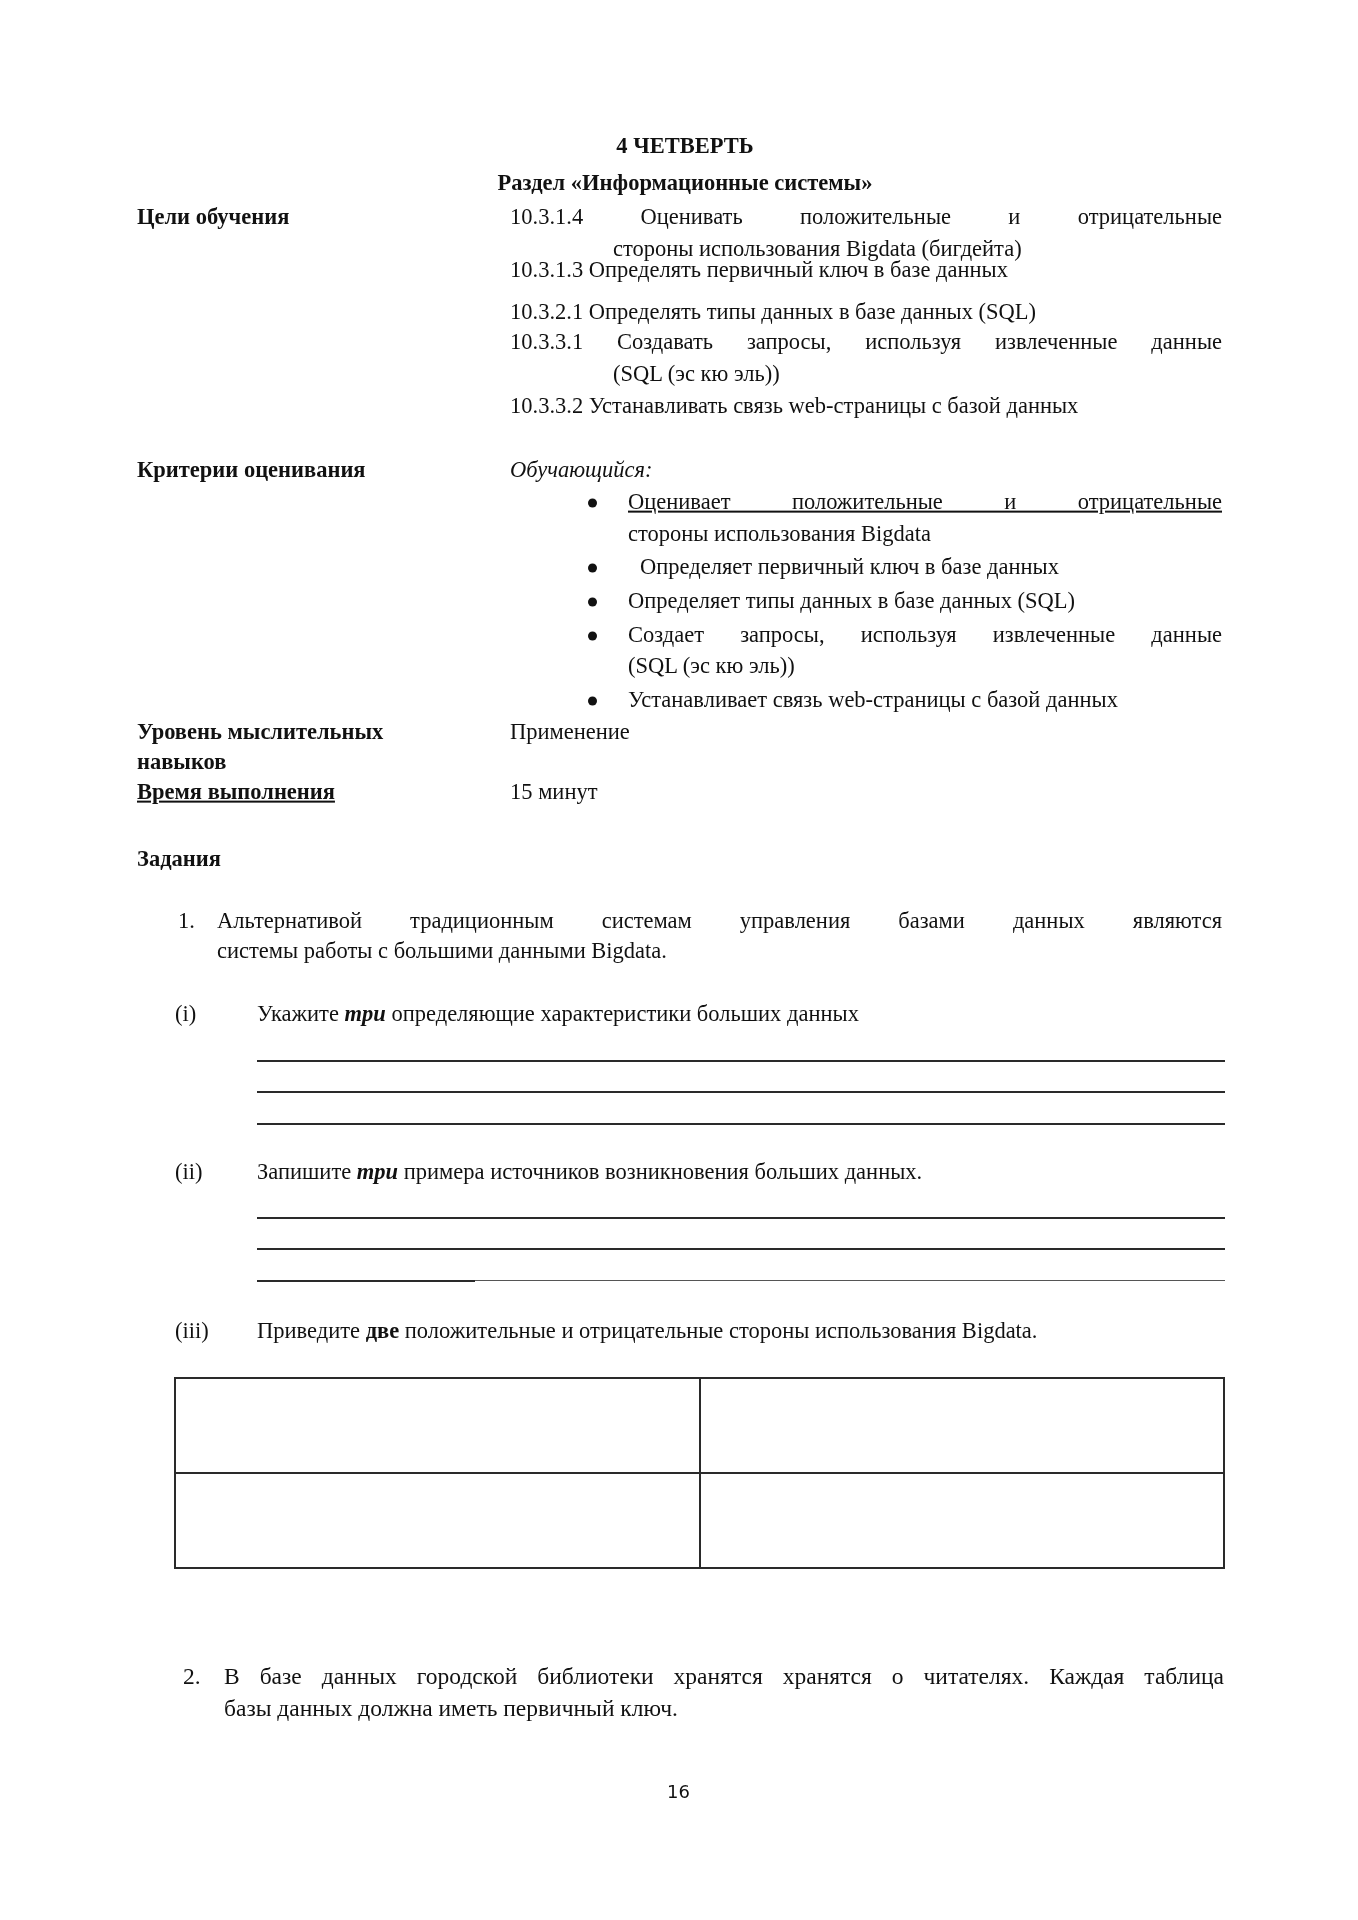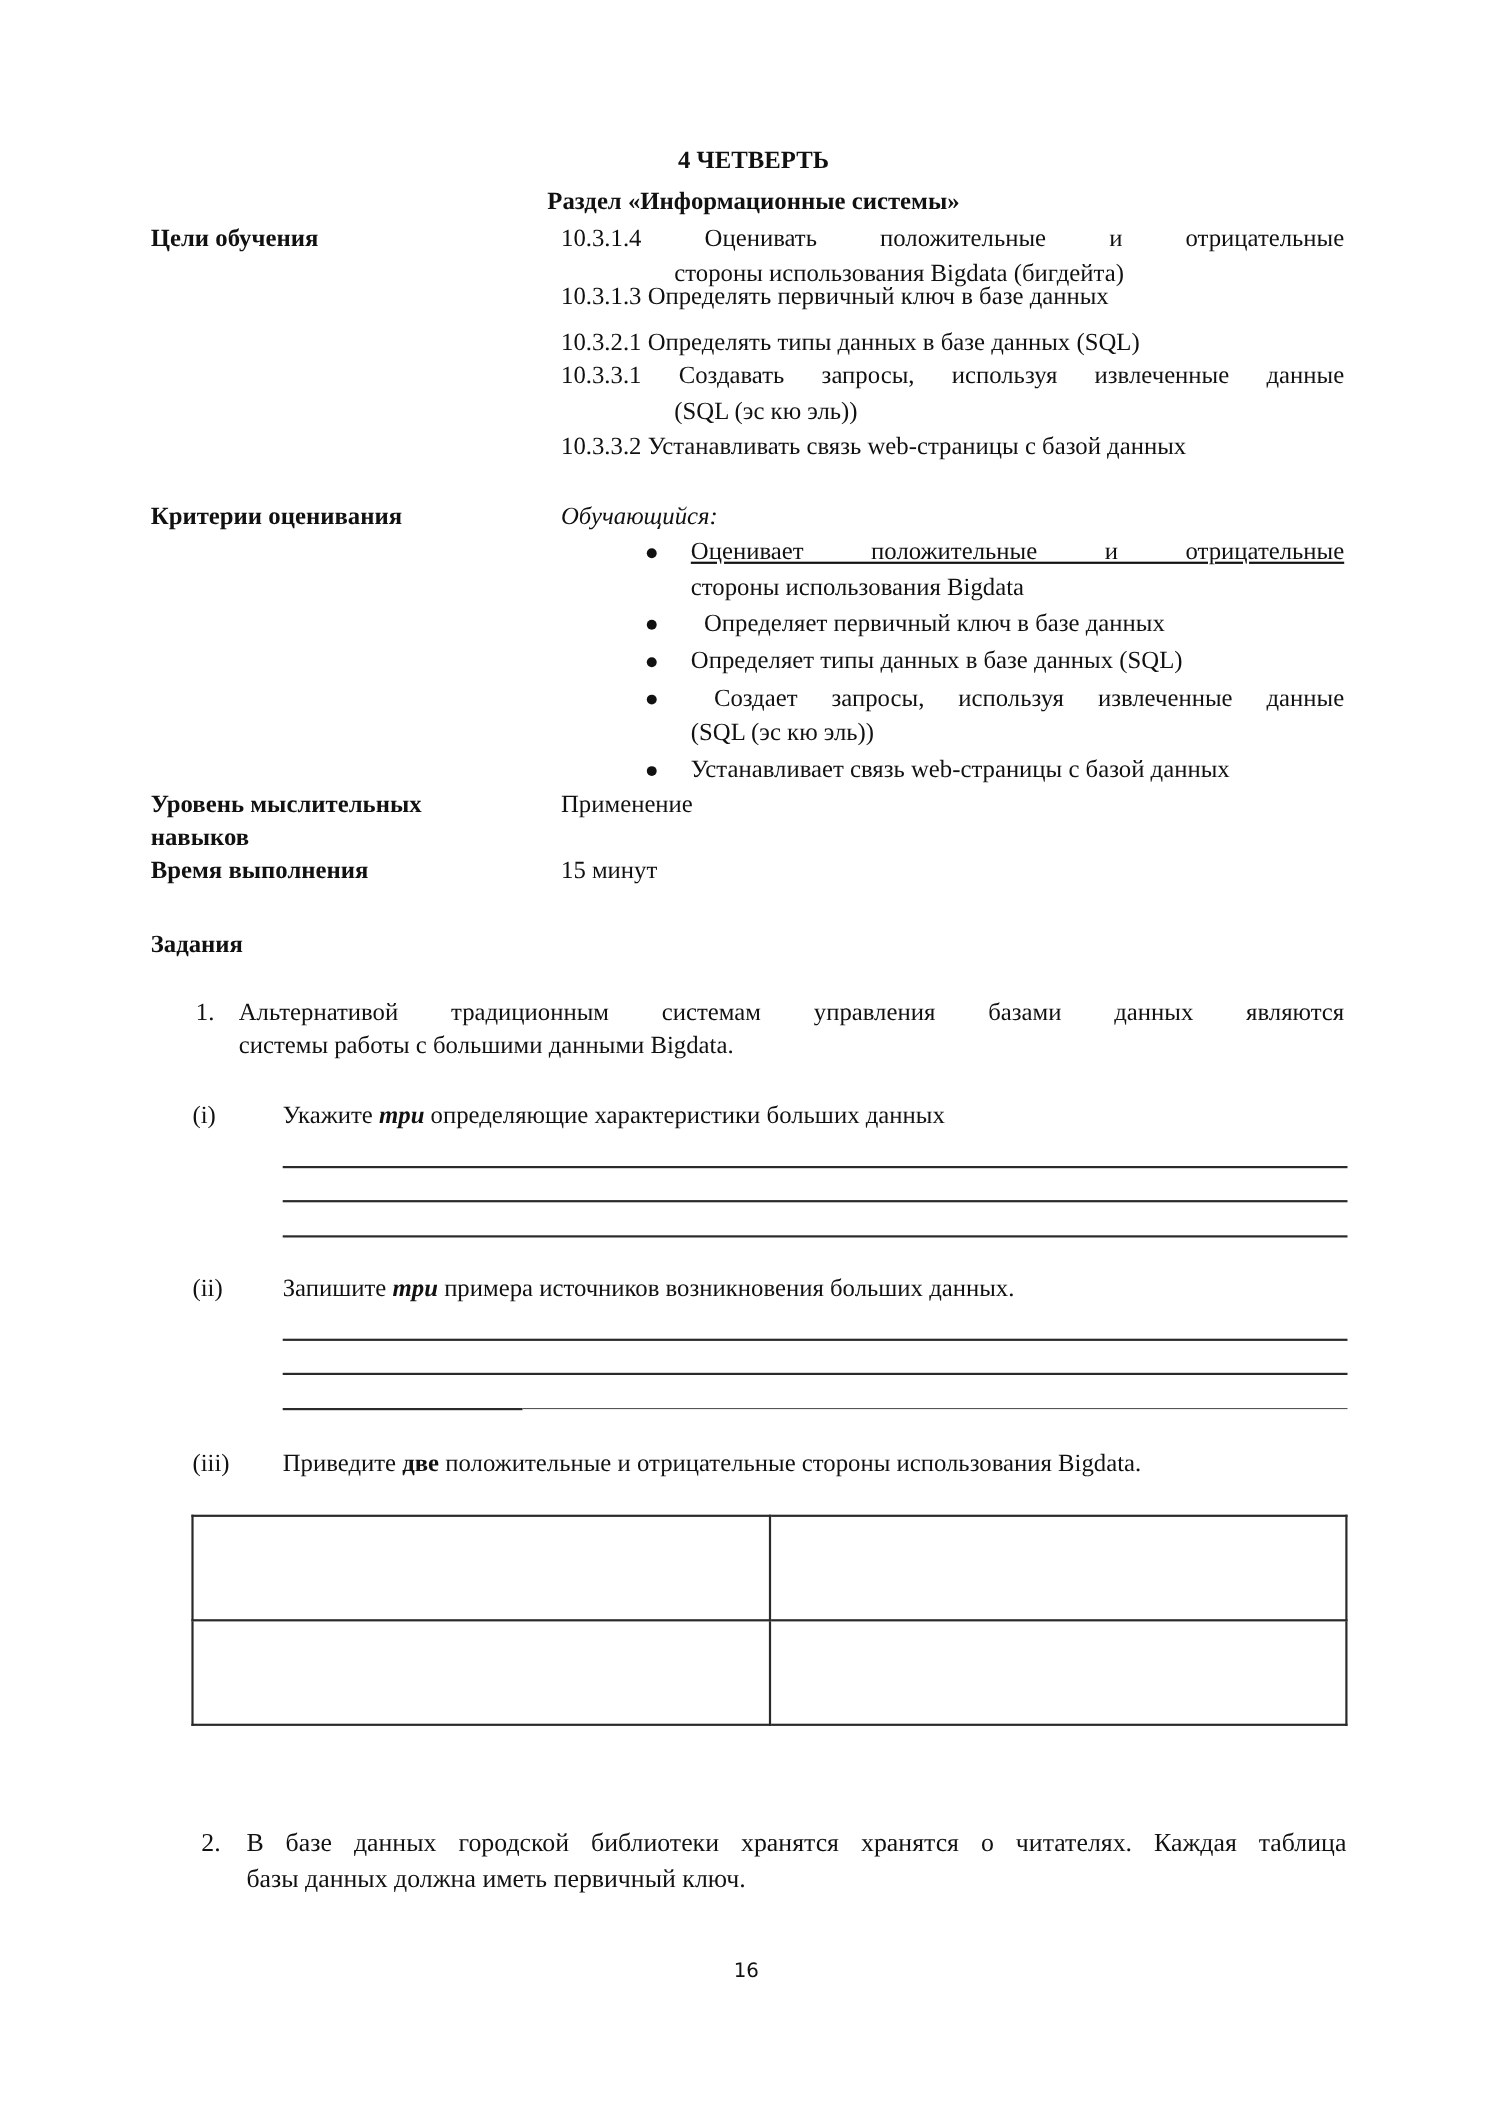--- a/index.html
+++ b/index.html
@@ -50,32 +50,32 @@
   <div class="abs" style="left:628px;top:535px;">стороны использования Bigdata</div>
 
   <span class="bullet" style="left:588px;top:568px;"></span>
   <div class="abs" style="left:640px;top:568px;">Определяет первичный ключ в базе данных</div>
 
   <span class="bullet" style="left:588px;top:602px;"></span>
   <div class="abs" style="left:628px;top:602px;text-align:right;">Определяет типы данных в базе данных (SQL)</div>
 
   <span class="bullet" style="left:588px;top:636px;"></span>
   <div class="just-line" style="left:628px;width:594px;top:636px;">
-    <span style="width:100%;text-align:justify;text-align-last:justify;margin-left:21px;">Создает запросы, используя извлеченные данные</span>
+    <span style="width:100%;text-align:justify;text-align-last:justify;">Создает запросы, используя извлеченные данные</span>
   </div>
   <div class="abs" style="left:628px;top:667px;">(SQL (эс кю эль))</div>
 
   <span class="bullet" style="left:588px;top:701px;"></span>
   <div class="abs" style="left:628px;top:701px;">Устанавливает связь web-страницы с базой данных</div>
 </div>
 
 <div class="abs bold" style="left:137px;top:733px;text-align:right;">Уровень мыслительных</div>
 <div class="abs bold" style="left:137px;top:763px;">навыков</div>
 <div class="abs" style="left:510px;top:733px;">Применение</div>
-<div class="abs bold" style="left:137px;top:793px;">Время выполнения</div>
+<div class="abs bold" style="left:137px;top:793px;text-decoration:underline;">Время выполнения</div>
 <div class="abs" style="left:510px;top:793px;">15 минут</div>
 
 <div class="abs bold" style="left:137px;top:860px;">Задания</div>
 
 <div class="abs" style="left:178px;top:922px;">1.</div>
 <div class="just-line" style="left:217px;width:1005px;top:922px;">
   <span style="width:100%;text-align:justify;text-align-last:justify;">Альтернативой традиционным системам управления базами данных являются</span>
 </div>
 <div class="abs" style="left:217px;top:952px;">системы работы с большими данными Bigdata.</div>
 

